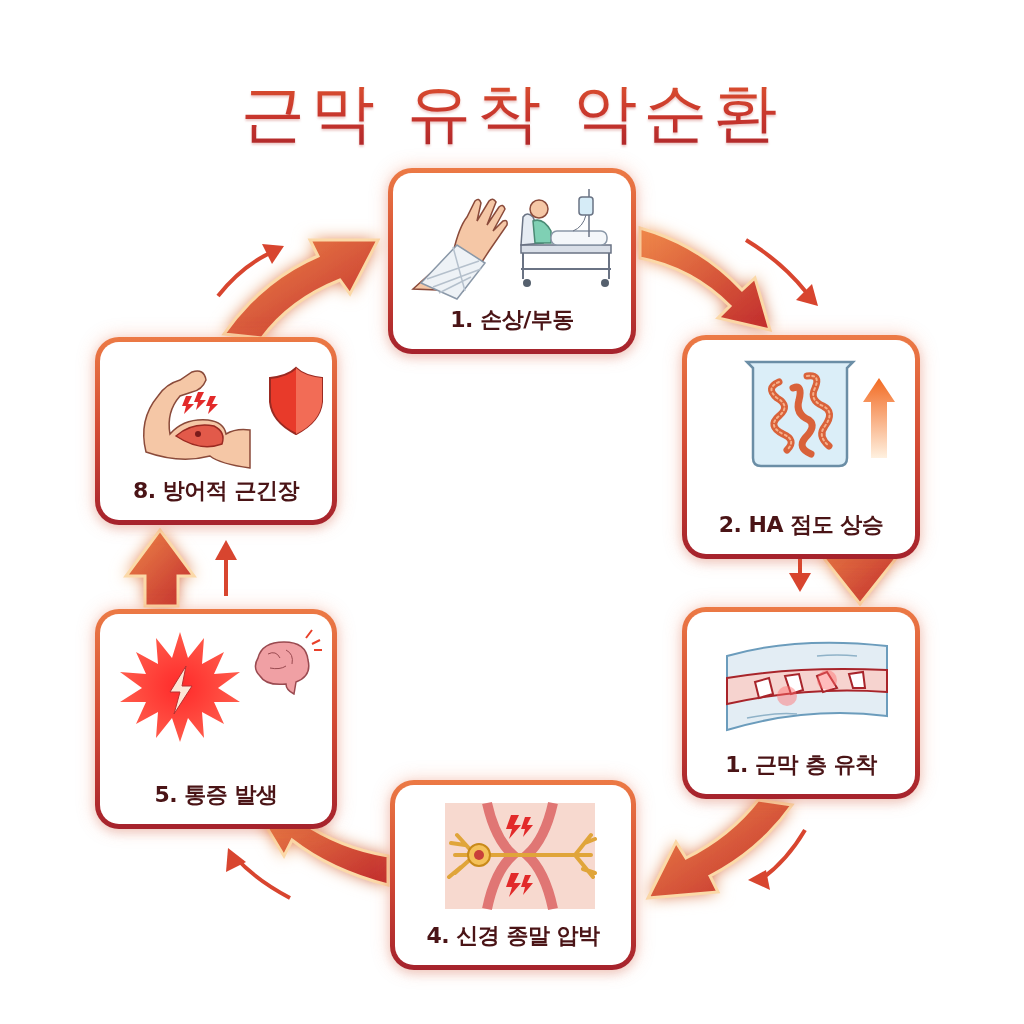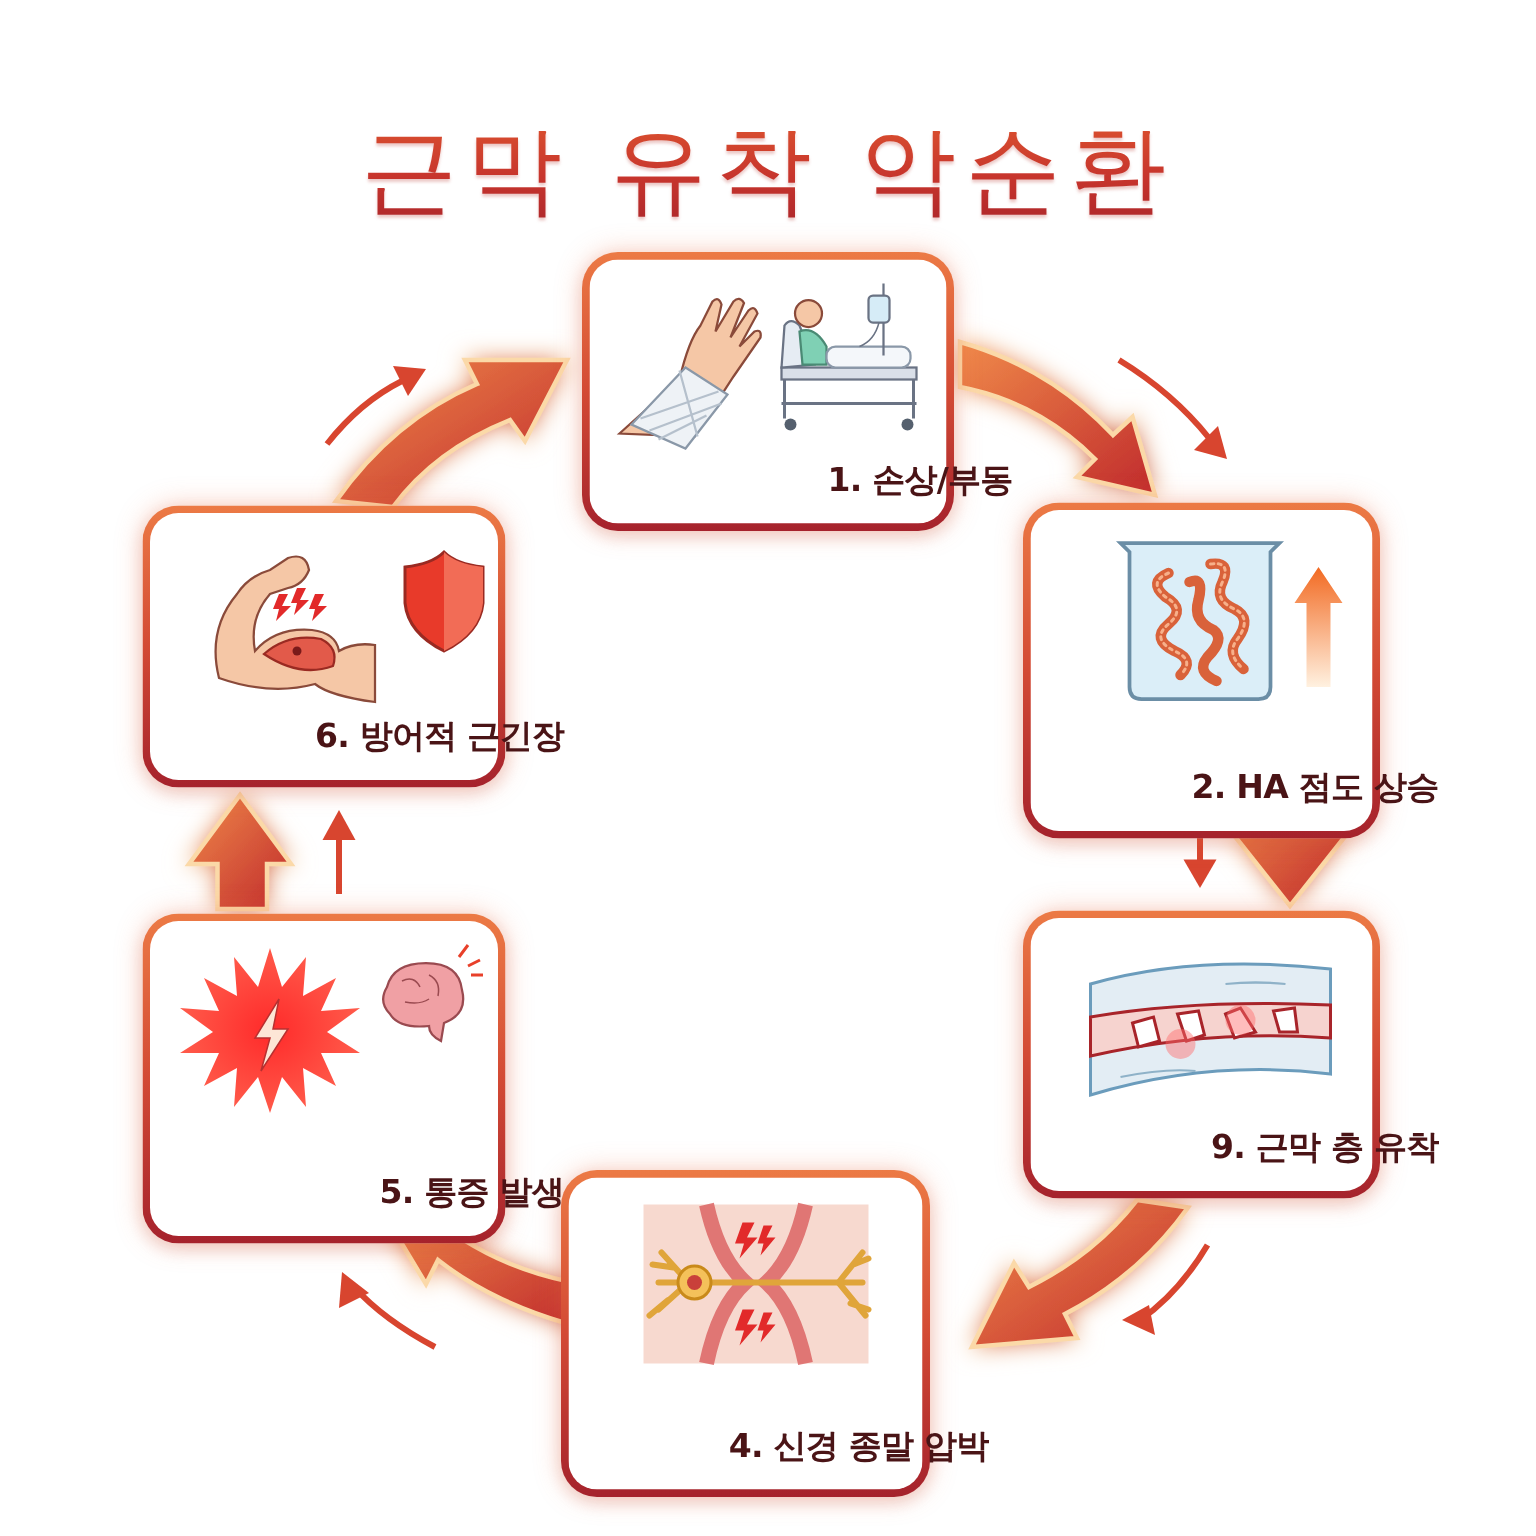--- a/index.html
+++ b/index.html
@@ -20,27 +20,27 @@
       position: absolute; box-sizing: border-box;
       border-radius: 24px;
       background: #fff;
       border: 5px solid transparent;
       background-image: linear-gradient(#fff, #fff), linear-gradient(180deg, #ec7a45 0%, #d34a34 50%, #a5222c 100%);
       background-origin: border-box; background-clip: padding-box, border-box;
       box-shadow: 0 0 18px rgba(240,120,80,0.35), 0 4px 10px rgba(160,40,30,0.15);
     }
     .box .illus { position: absolute; left: 0; top: 14px; width: 100%; height: 118px; }
     .box .label {
-      position: absolute; left: 0; bottom: 14px; width: 100%; text-align: right;
-      font-size: 22px; font-weight: bold; color: #4a1416; letter-spacing: -0.5px; margin-left: 44px;
+      position: absolute; left: 0; bottom: 14px; width: 100%; text-align: center;
+      font-size: 22px; font-weight: bold; color: #4a1416; letter-spacing: -0.5px;
     }
     #box1 { left: 388px; top: 168px; width: 248px; height: 186px; }
     #box2 { left: 682px; top: 335px; width: 238px; height: 224px; }
     #box3 { left: 682px; top: 607px; width: 238px; height: 192px; }
-    #box4 { left: 374px; top: 780px; width: 246px; height: 218px; }
+    #box4 { left: 390px; top: 780px; width: 246px; height: 190px; }
     #box5 { left: 95px;  top: 609px; width: 242px; height: 220px; }
     #box6 { left: 95px;  top: 337px; width: 242px; height: 188px; }
   </style>
 </head>
 <body>
 
 <div class="title">근막 유착 악순환</div>
 
 <svg class="arrows" viewBox="0 0 1024 1024">
   <defs>
@@ -144,21 +144,21 @@
     <g fill="#ffffff" stroke="#a8242a" stroke-width="2">
       <path d="M68 56 L82 52 L86 68 L72 72 Z"></path>
       <path d="M98 50 L112 48 L116 64 L104 68 Z"></path>
       <path d="M130 50 L140 46 L150 62 L136 66 Z"></path>
       <path d="M162 48 L176 46 L178 62 L166 62 Z"></path>
     </g>
     <circle cx="100" cy="70" r="10" fill="#ff6b6b" opacity="0.45"></circle>
     <circle cx="140" cy="54" r="10" fill="#ff6b6b" opacity="0.45"></circle>
     <path d="M60 92 Q90 86 110 88 M130 30 Q150 28 170 30" stroke="#8fb2c8" stroke-width="1.5" fill="none"></path>
   </svg>
-  <div class="label">9. 근막 층 유착</div>
+  <div class="label">1. 근막 층 유착</div>
 </div>
 
 <div class="box" id="box4">
   <svg class="illus" viewBox="0 0 236 118">
     <rect x="50" y="4" width="150" height="106" fill="#f7d9cf"></rect>
     <path d="M92 4 Q100 40 118 56 Q100 72 92 110" fill="none" stroke="#d95c5c" stroke-width="10" opacity="0.8"></path>
     <path d="M158 4 Q150 40 132 56 Q150 72 158 110" fill="none" stroke="#d95c5c" stroke-width="10" opacity="0.8"></path>
     <g fill="none" stroke="#e0a53a" stroke-width="4" stroke-linecap="round">
       <path d="M60 56 L196 56"></path>
       <path d="M80 56 L62 36 M80 56 L60 74 M70 46 L56 44 M66 68 L54 78 M180 56 L196 36 M180 56 L198 78 M190 44 L200 40 M188 70 L200 74"></path>
@@ -198,14 +198,14 @@
     <path d="M76 80 Q92 66 114 70 Q126 76 122 88 Q100 96 76 80 Z" fill="#e25a4a" stroke="#9a2a22" stroke-width="1.5"></path>
     <circle cx="98" cy="78" r="3" fill="#7a1a1a"></circle>
     <g fill="#e22a2a">
       <path d="M86 40 L92 40 L88 48 L94 48 L84 58 L86 50 L82 50 Z"></path>
       <path d="M98 36 L104 36 L100 44 L106 44 L96 54 L98 46 L94 46 Z"></path>
       <path d="M110 40 L116 40 L112 48 L118 48 L108 58 L110 50 L106 50 Z"></path>
     </g>
     <path d="M170 22 Q188 20 196 12 Q204 20 222 22 L222 46 Q220 66 196 78 Q172 66 170 46 Z" fill="#e83a2a" stroke="#9a2a22" stroke-width="2"></path>
     <path d="M196 12 Q204 20 222 22 L222 46 Q220 66 196 78 Z" fill="#f26c56"></path>
   </svg>
-  <div class="label">6. 방어적 근긴장</div>
+  <div class="label">8. 방어적 근긴장</div>
 </div>
 
 </body></html>

